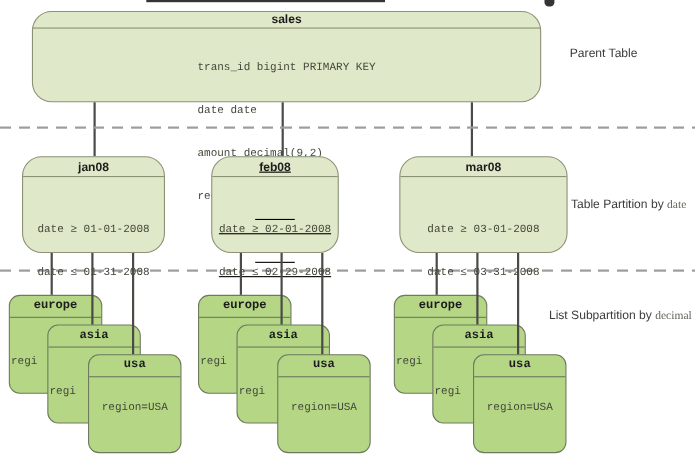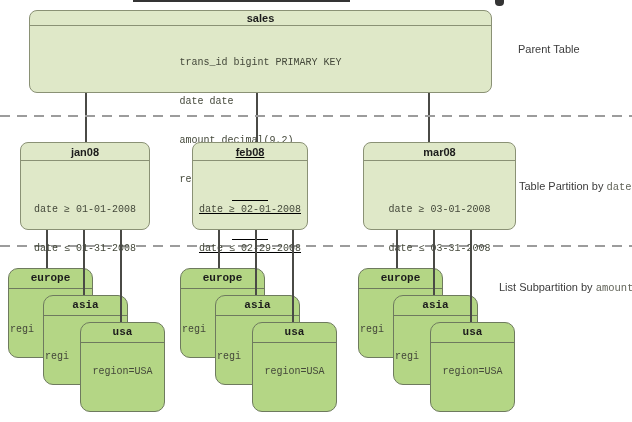--- a/index.html
+++ b/index.html
@@ -8,21 +8,21 @@
     width:632px;height:422px;
     background:#ffffff;
     overflow:hidden;
     font-family:"Liberation Sans", sans-serif;
   }
   
   .tbox{
     position:absolute;
     background:var(--parent-fill,#dfe8c8);
     border:1.5px solid var(--parent-border,#8a9175);
-    border-radius:8px;
+    border-radius:18px;
     box-sizing:border-box;
   }
   .tbox .hdr{
     font-weight:bold;
     font-size:11px;
     color:var(--text-dark,#1c1c1c);
     text-align:center;
     border-bottom:1px solid var(--parent-border,#8a9175);
     box-sizing:border-box;
   }
@@ -74,21 +74,21 @@
   }
   
   .lbl{
     position:absolute;
     font-size:11px;
     color:var(--label-text,#3c3c3c);
     white-space:nowrap;
     padding-left:16px;
   }
   .lbl .key{
-    font-family:Liberation Mono, monospace;
+    font-family:Liberation Serif, serif;
     font-size:10.5px;
     color:var(--label-mono,#63655a);
   }
   
   .artifact{position:absolute;background:#343434;}
 </style>
 </head>
 <body>
 
 <div class="canvas">
@@ -113,21 +113,21 @@
   <div class="dash" style="top:115px;"></div>
   <div class="dash" style="top:245px;"></div>
 
   <div class="lbl" style="left:502px;top:43px;">
     <span>Parent Table</span>
   </div>
   <div class="lbl" style="left:503px;top:180px;">
     <span>Table Partition by </span><span class="key">date</span>
   </div>
   <div class="lbl" style="left:483px;top:281px;">
-    <span>List Subpartition by </span><span class="key">amount</span>
+    <span>List Subpartition by </span><span class="key">decimal</span>
   </div>
 
   <div class="tbox mid" style="left:20px;top:142px;width:130px;height:88px;">
     <div class="hdr">jan08</div>
     <div class="bdy-block mono">
       <div>date ≥ 01-01-2008</div>
       <div>date ≤ 01-31-2008</div>
     </div>
   </div>
   <div class="tbox mid" style="left:192px;top:142px;width:116px;height:88px;text-decoration:underline;">

